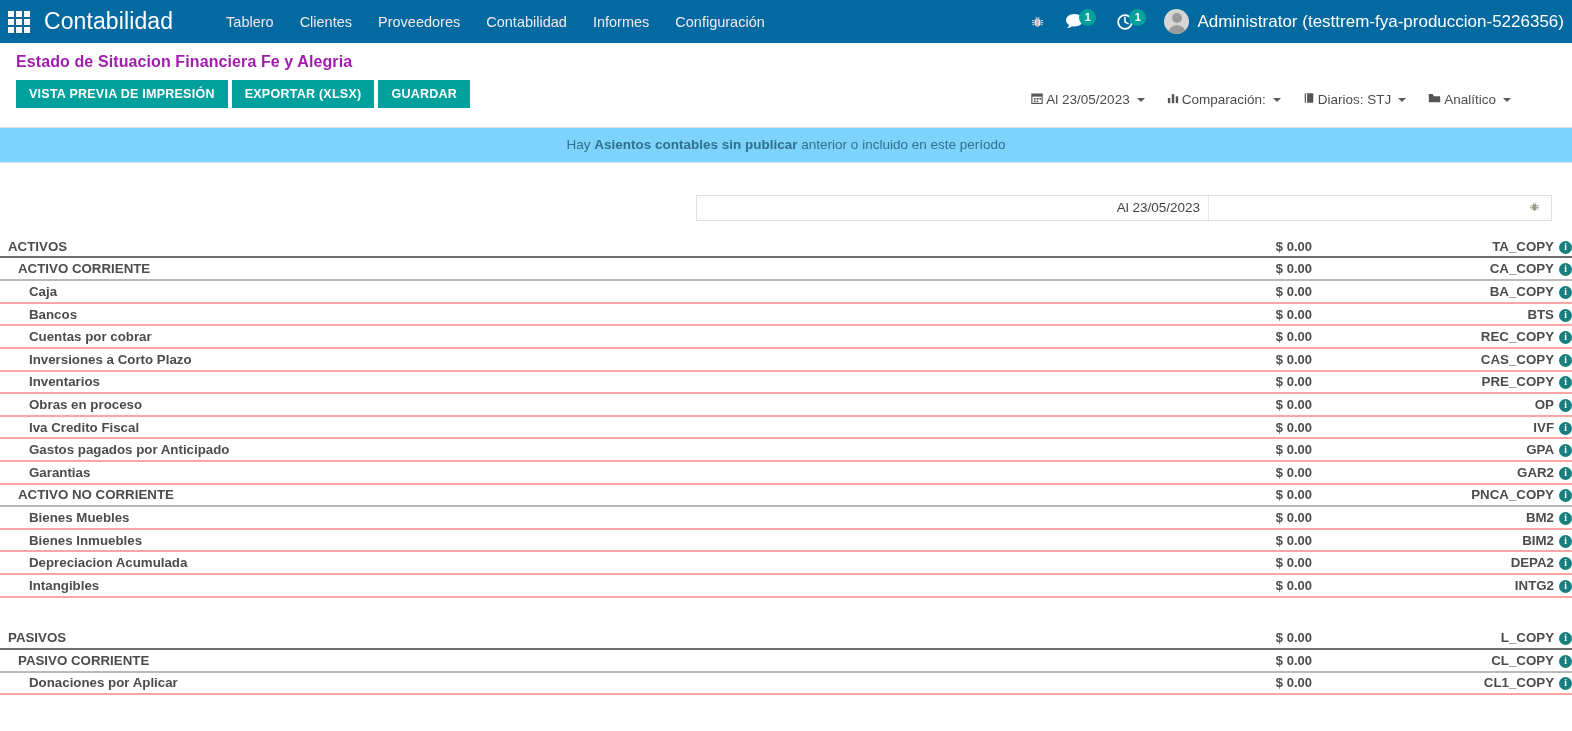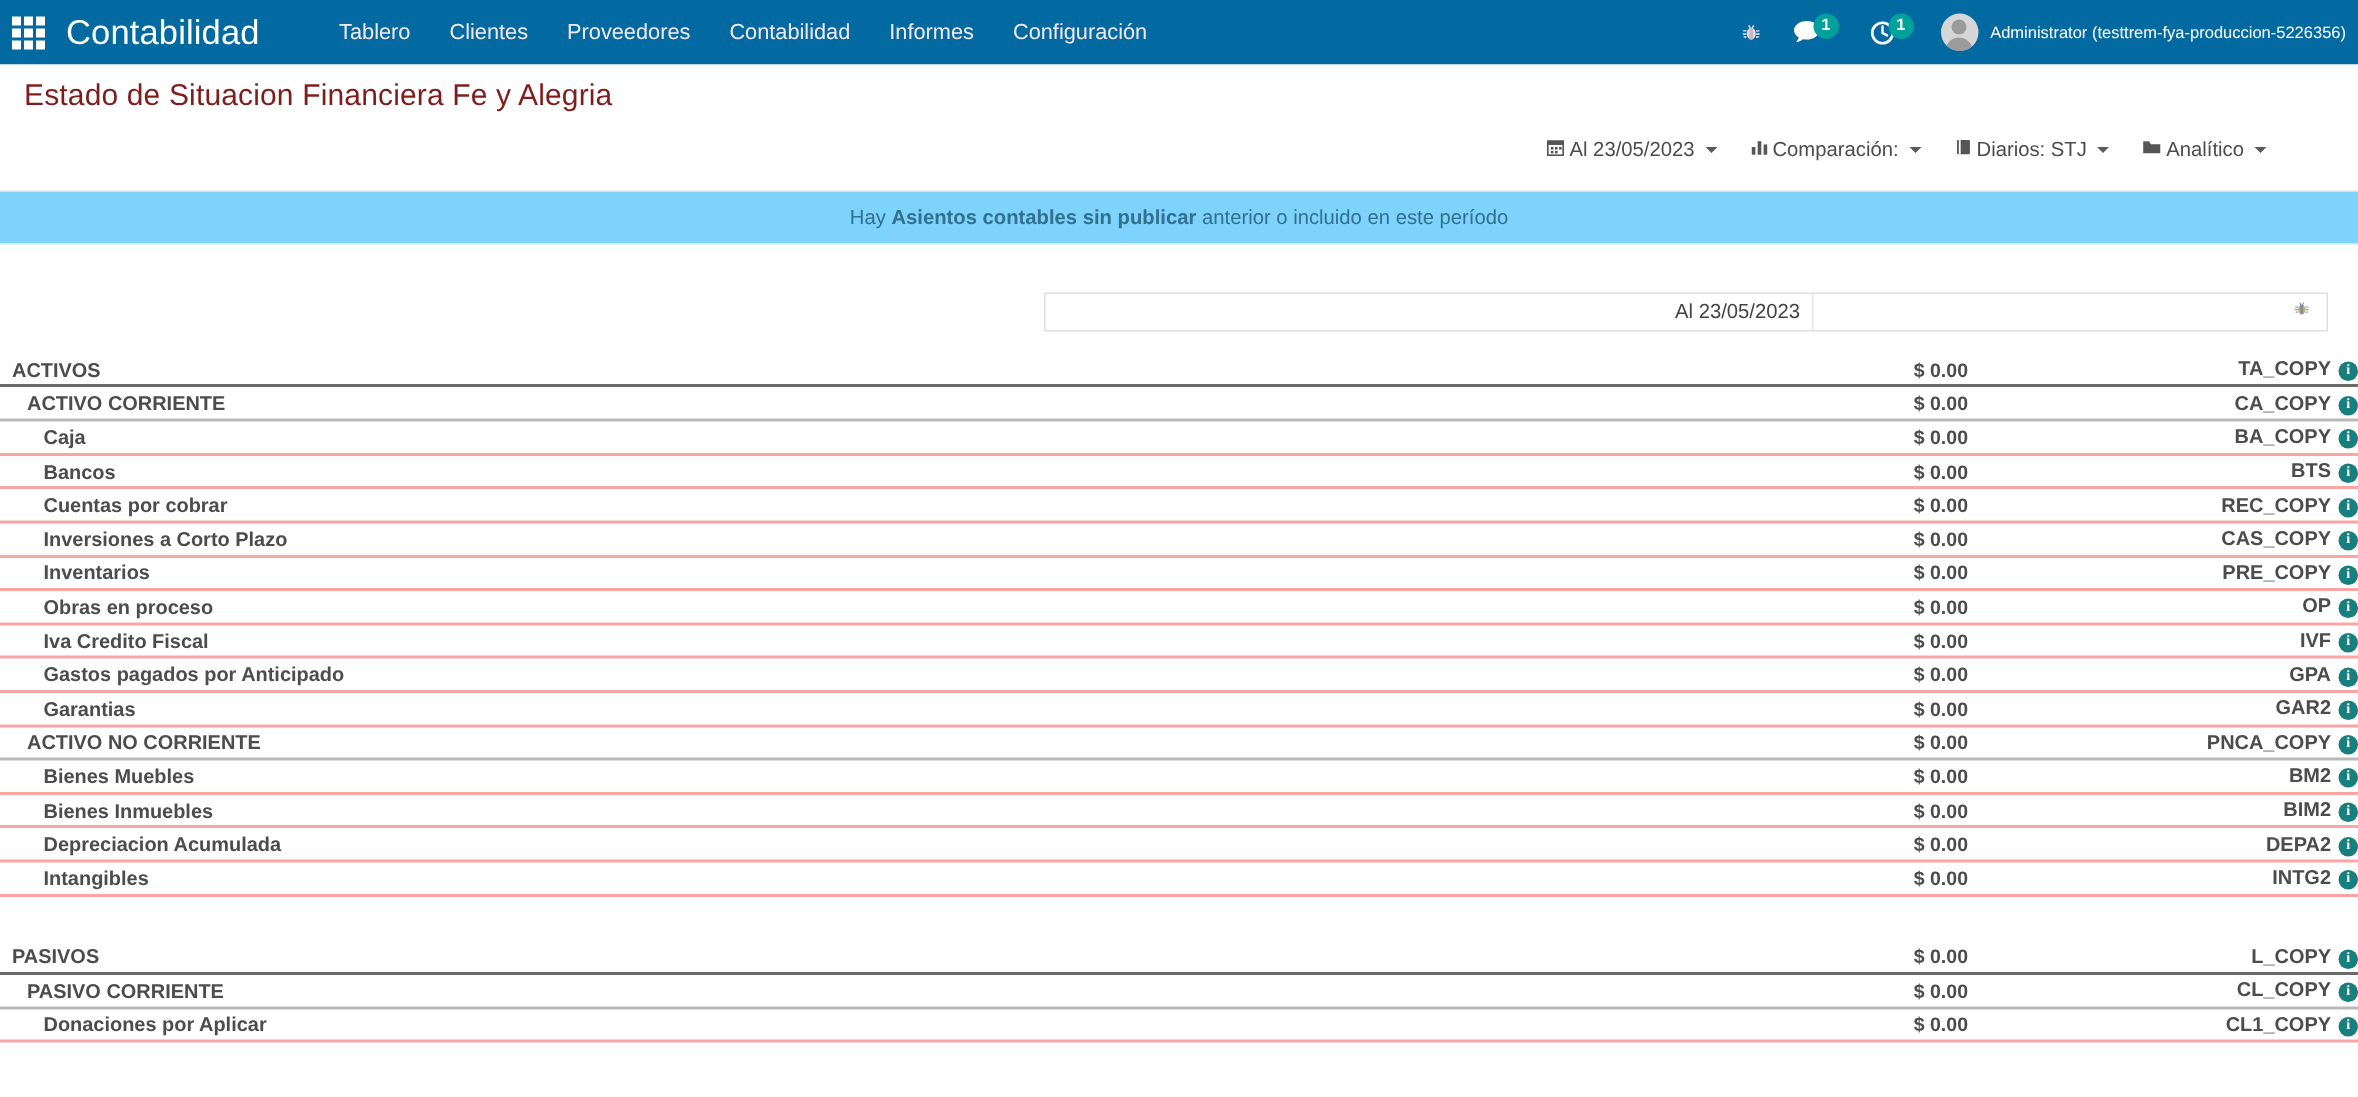--- a/index.html
+++ b/index.html
@@ -89,37 +89,37 @@
     content: ""; position: absolute;
     width: 10px; height: 10px; border-radius: 50%;
     background: #9b9b9b; left: 7.5px; top: 4px;
   }
   .avatar::after {
     content: ""; position: absolute;
     width: 18px; height: 11px; border-radius: 9px 9px 0 0;
     background: #9b9b9b; left: 3.5px; top: 16px;
   }
   .user-name {
-    font-size: 11px; color: #fff;
+    font-size: 17px; color: #fff;
     white-space: nowrap;
     padding-right: 2px;
   }
 
   
   .cp {
     background: #ffffff;
     border-bottom: 1px solid #dfdfdf;
     padding: 10px 8px 8px 8px;
     position: relative;
     height: 85px;
   }
   .page-title {
-    font-size: 20px;
-    color: #7f1d1d;
-    font-weight: 400;
+    font-size: 16px;
+    color: #a21caf;
+    font-weight: 700;
     margin: 0 0 9px 8px;
     letter-spacing: .1px;
   }
   .btn-row { display: flex; gap: 4px; margin-left: 8px; }
   .btn-teal {
     background: #00a09d;
     color: #ffffff;
     border: none;
     font-size: 12.5px;
     font-weight: bold;
@@ -314,20 +314,25 @@
       </svg>
       <span class="badge">1</span>
     </div>
     <div class="avatar"></div>
     <div class="user-name">Administrator (testtrem-fya-produccion-5226356)</div>
   </div>
 </div>
 
 <div class="cp">
   <h1 class="page-title">Estado de Situacion Financiera Fe y Alegria</h1>
+  <div class="btn-row">
+    <button class="btn-teal">VISTA PREVIA DE IMPRESIÓN</button>
+    <button class="btn-teal">EXPORTAR (XLSX)</button>
+    <button class="btn-teal">GUARDAR</button>
+  </div>
 
   <div class="filters">
     <div class="filter">
       <span class="ficon">
         <svg width="12" height="12" viewBox="0 0 14 14">
             <rect x="1" y="2.4" width="12" height="11" fill="none" stroke="#555" stroke-width="1.3"></rect>
             <rect x="1" y="2.4" width="12" height="3" fill="#555"></rect>
             <rect x="3.4" y="7" width="2" height="2" fill="#555"></rect>
             <rect x="6.6" y="7" width="2" height="2" fill="#555"></rect>
             <rect x="9.8" y="7" width="2" height="2" fill="#555"></rect>

